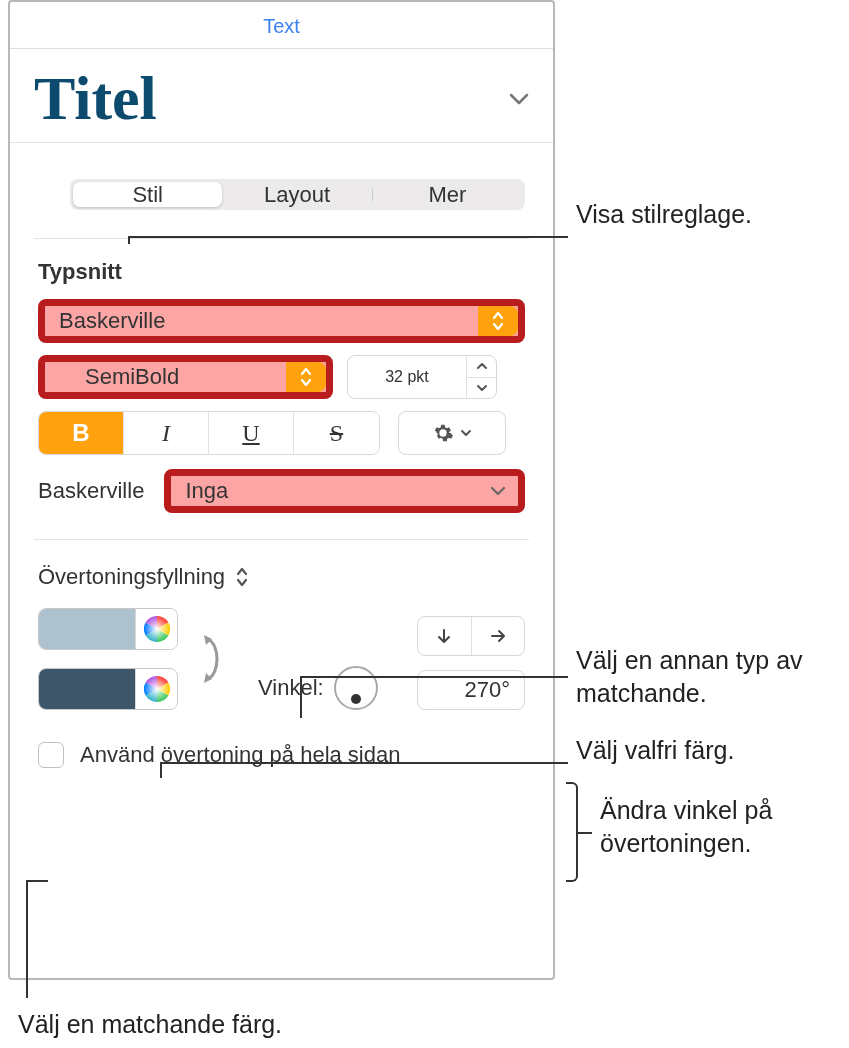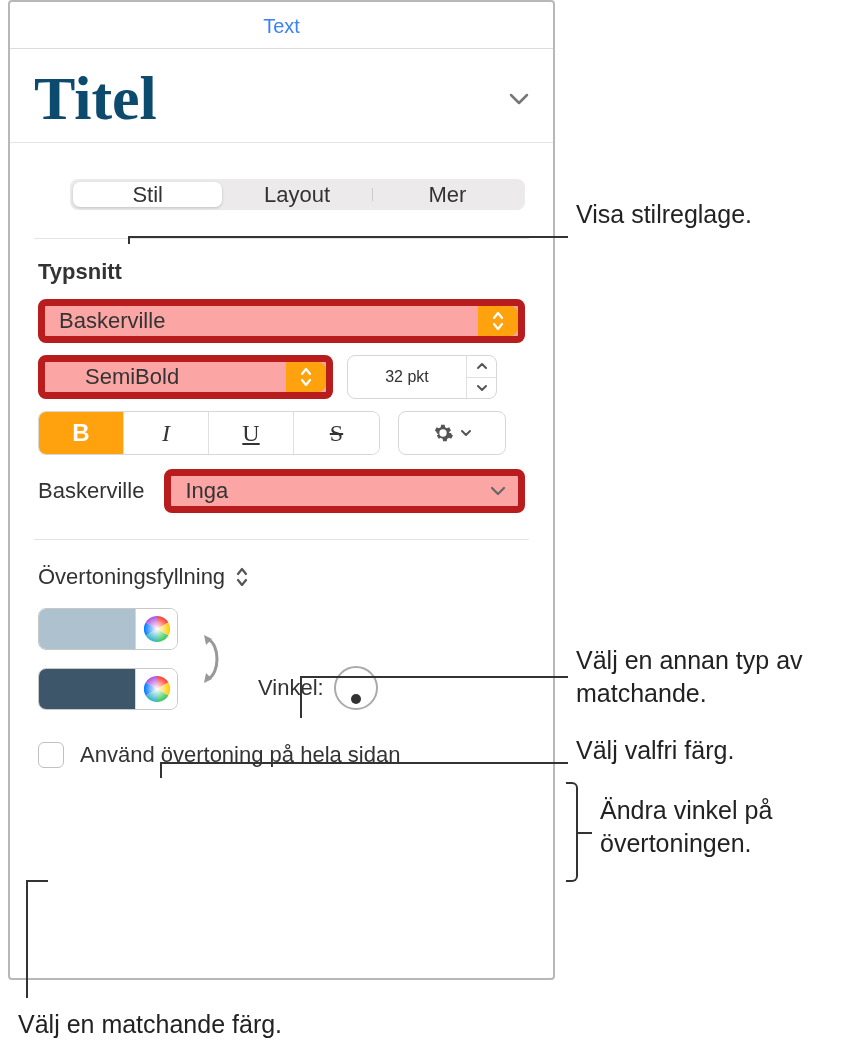--- a/index.html
+++ b/index.html
@@ -450,20 +450,37 @@
       </svg>
     </div>
 
     <div class="angle-col">
       <span>Vinkel:</span>
       <div class="angle-dial">
         <div class="dot"></div>
       </div>
     </div>
 
+    <div class="right-col">
+      <div class="arrow-pair">
+        <div>
+          <svg width="18" height="18" viewBox="0 0 18 18">
+              <path d="M9 3 V14 M4 10 L9 15 L14 10" fill="none" stroke="#444" stroke-width="2" stroke-linecap="round" stroke-linejoin="round"></path>
+            </svg>
+        </div>
+        <div>
+          <svg width="18" height="18" viewBox="0 0 18 18">
+              <path d="M3 9 H14 M10 4 L15 9 L10 14" fill="none" stroke="#444" stroke-width="2" stroke-linecap="round" stroke-linejoin="round"></path>
+            </svg>
+        </div>
+      </div>
+      <div class="angle-input">
+        <span>270°</span>
+      </div>
+    </div>
   </div>
 
   <div class="checkbox-row">
     <div class="checkbox"></div>
     <span>Använd övertoning på hela sidan</span>
   </div>
 </div>
 
 <div class="callout" style="left:576px; top:198px;">Visa stilreglage.</div>
 <div class="callout-line" style="left:128px; top:236px; width:440px;"></div>

